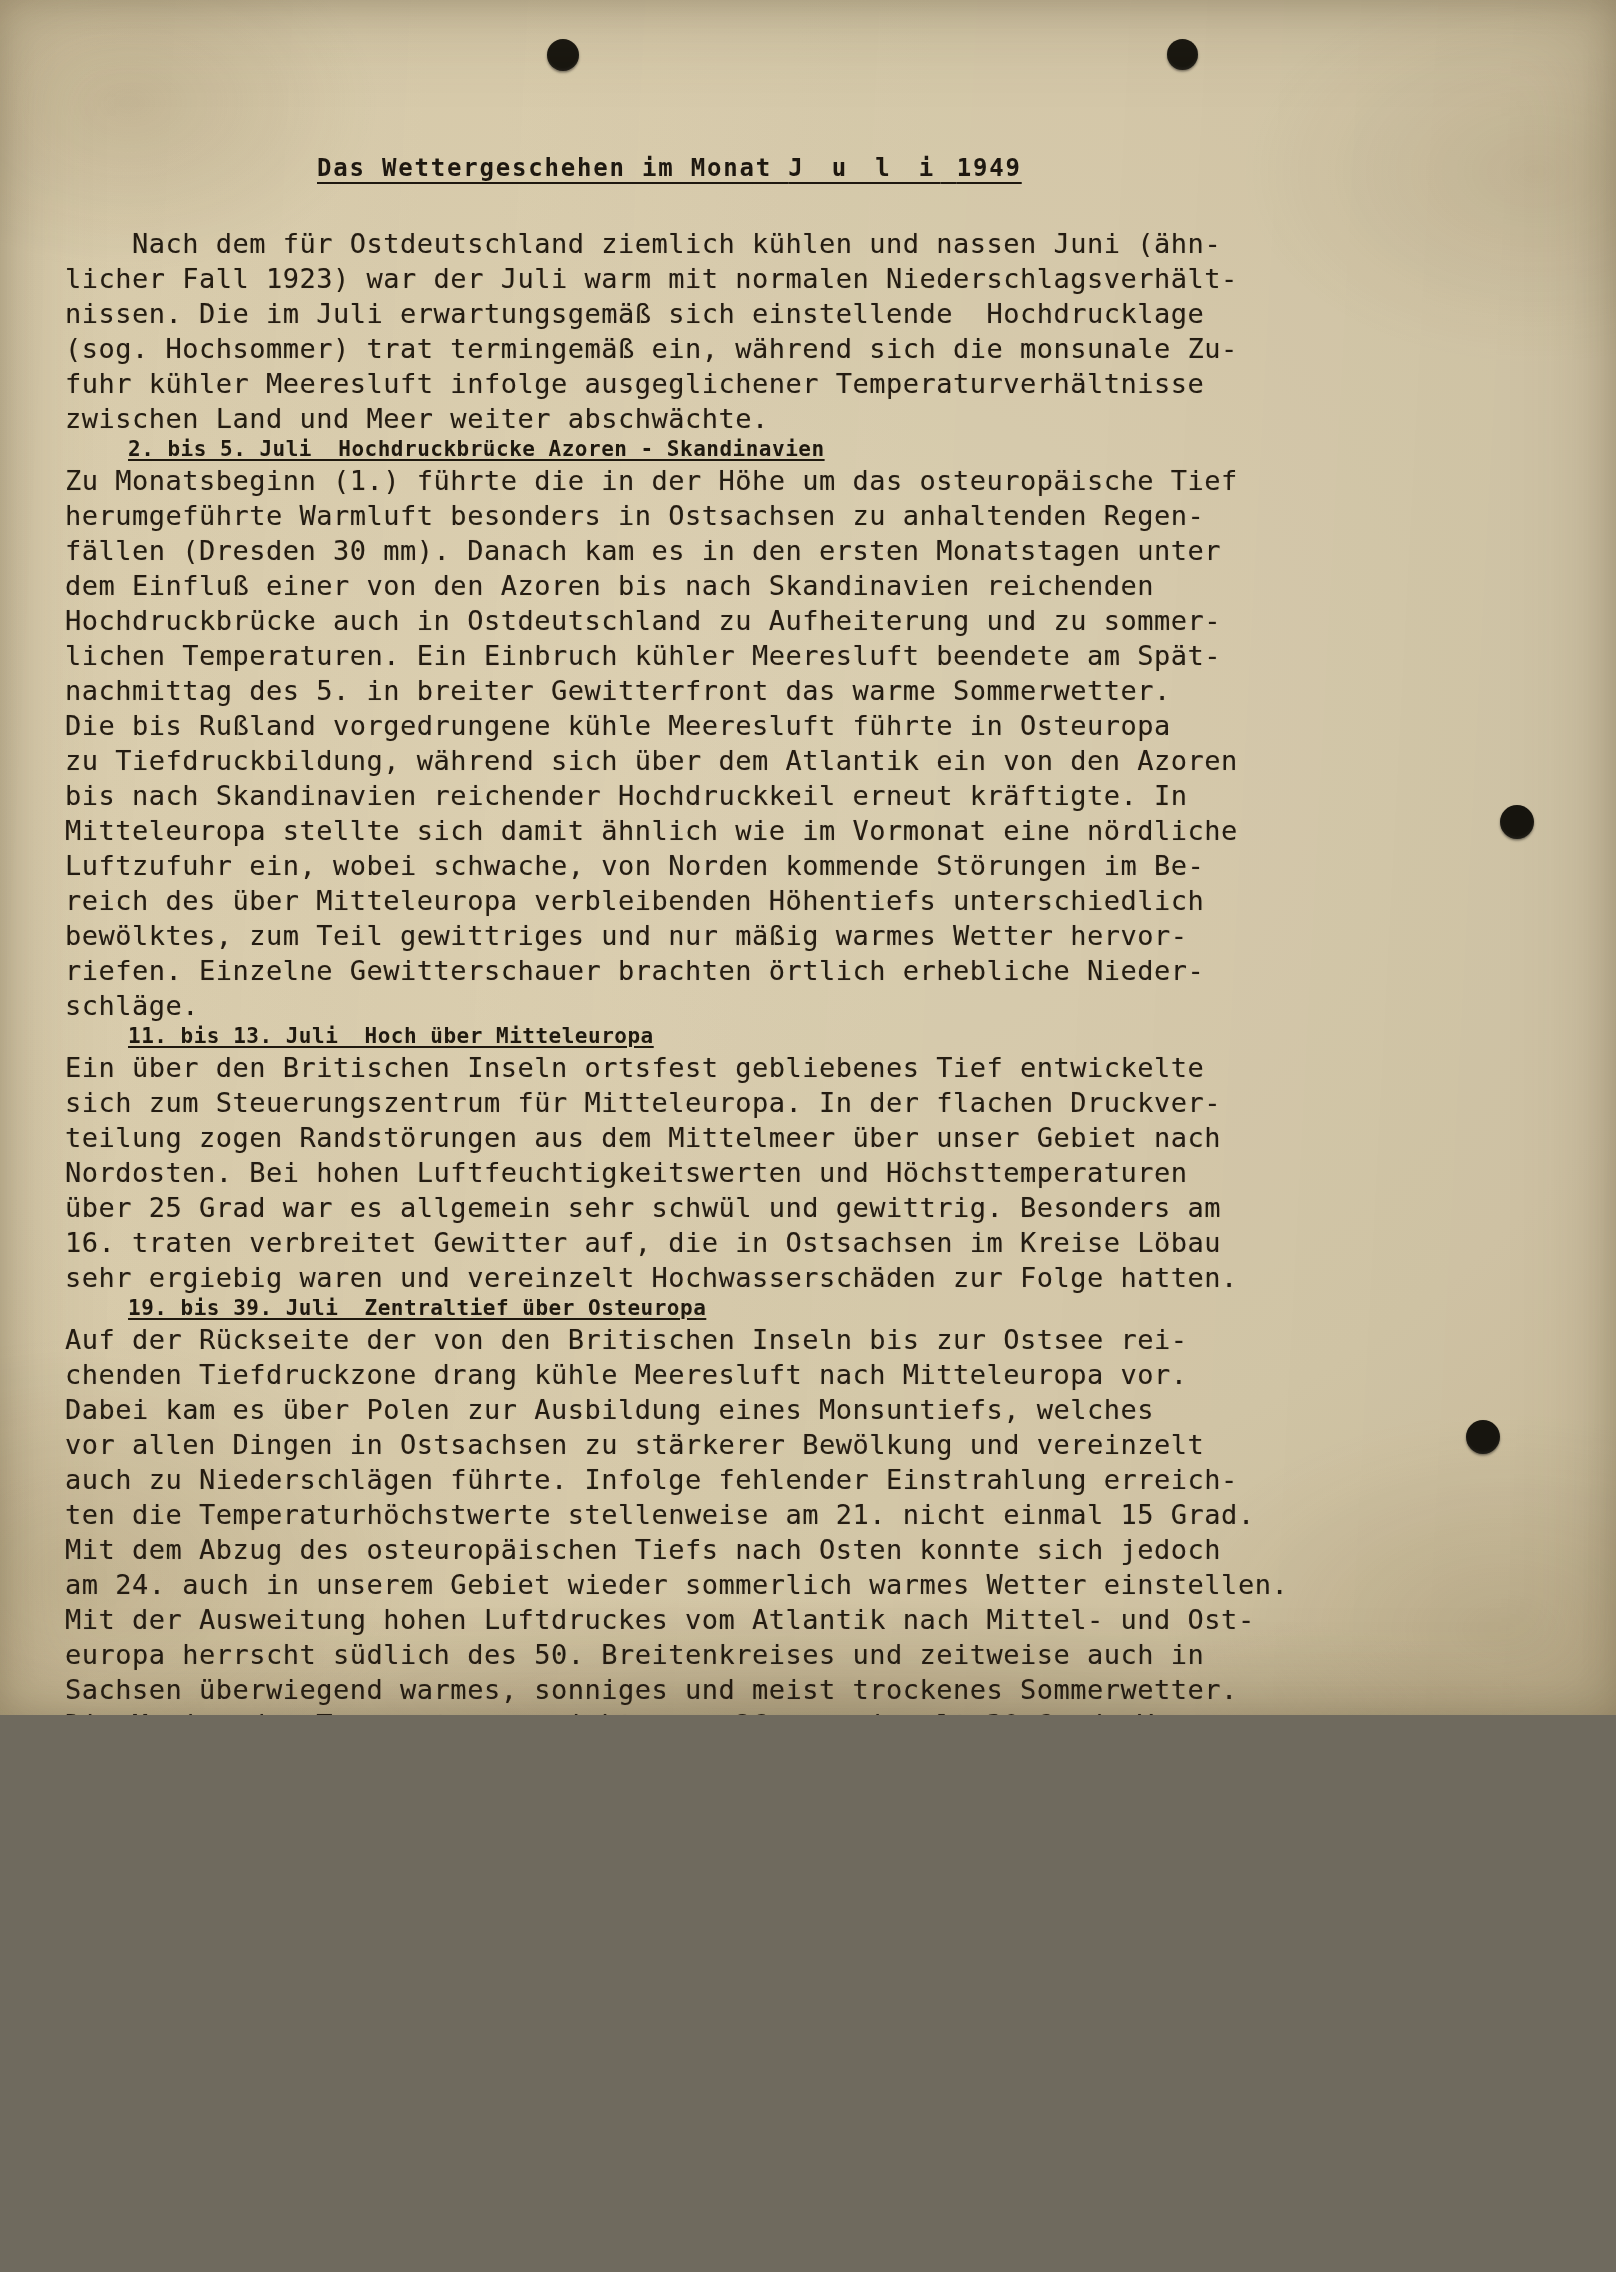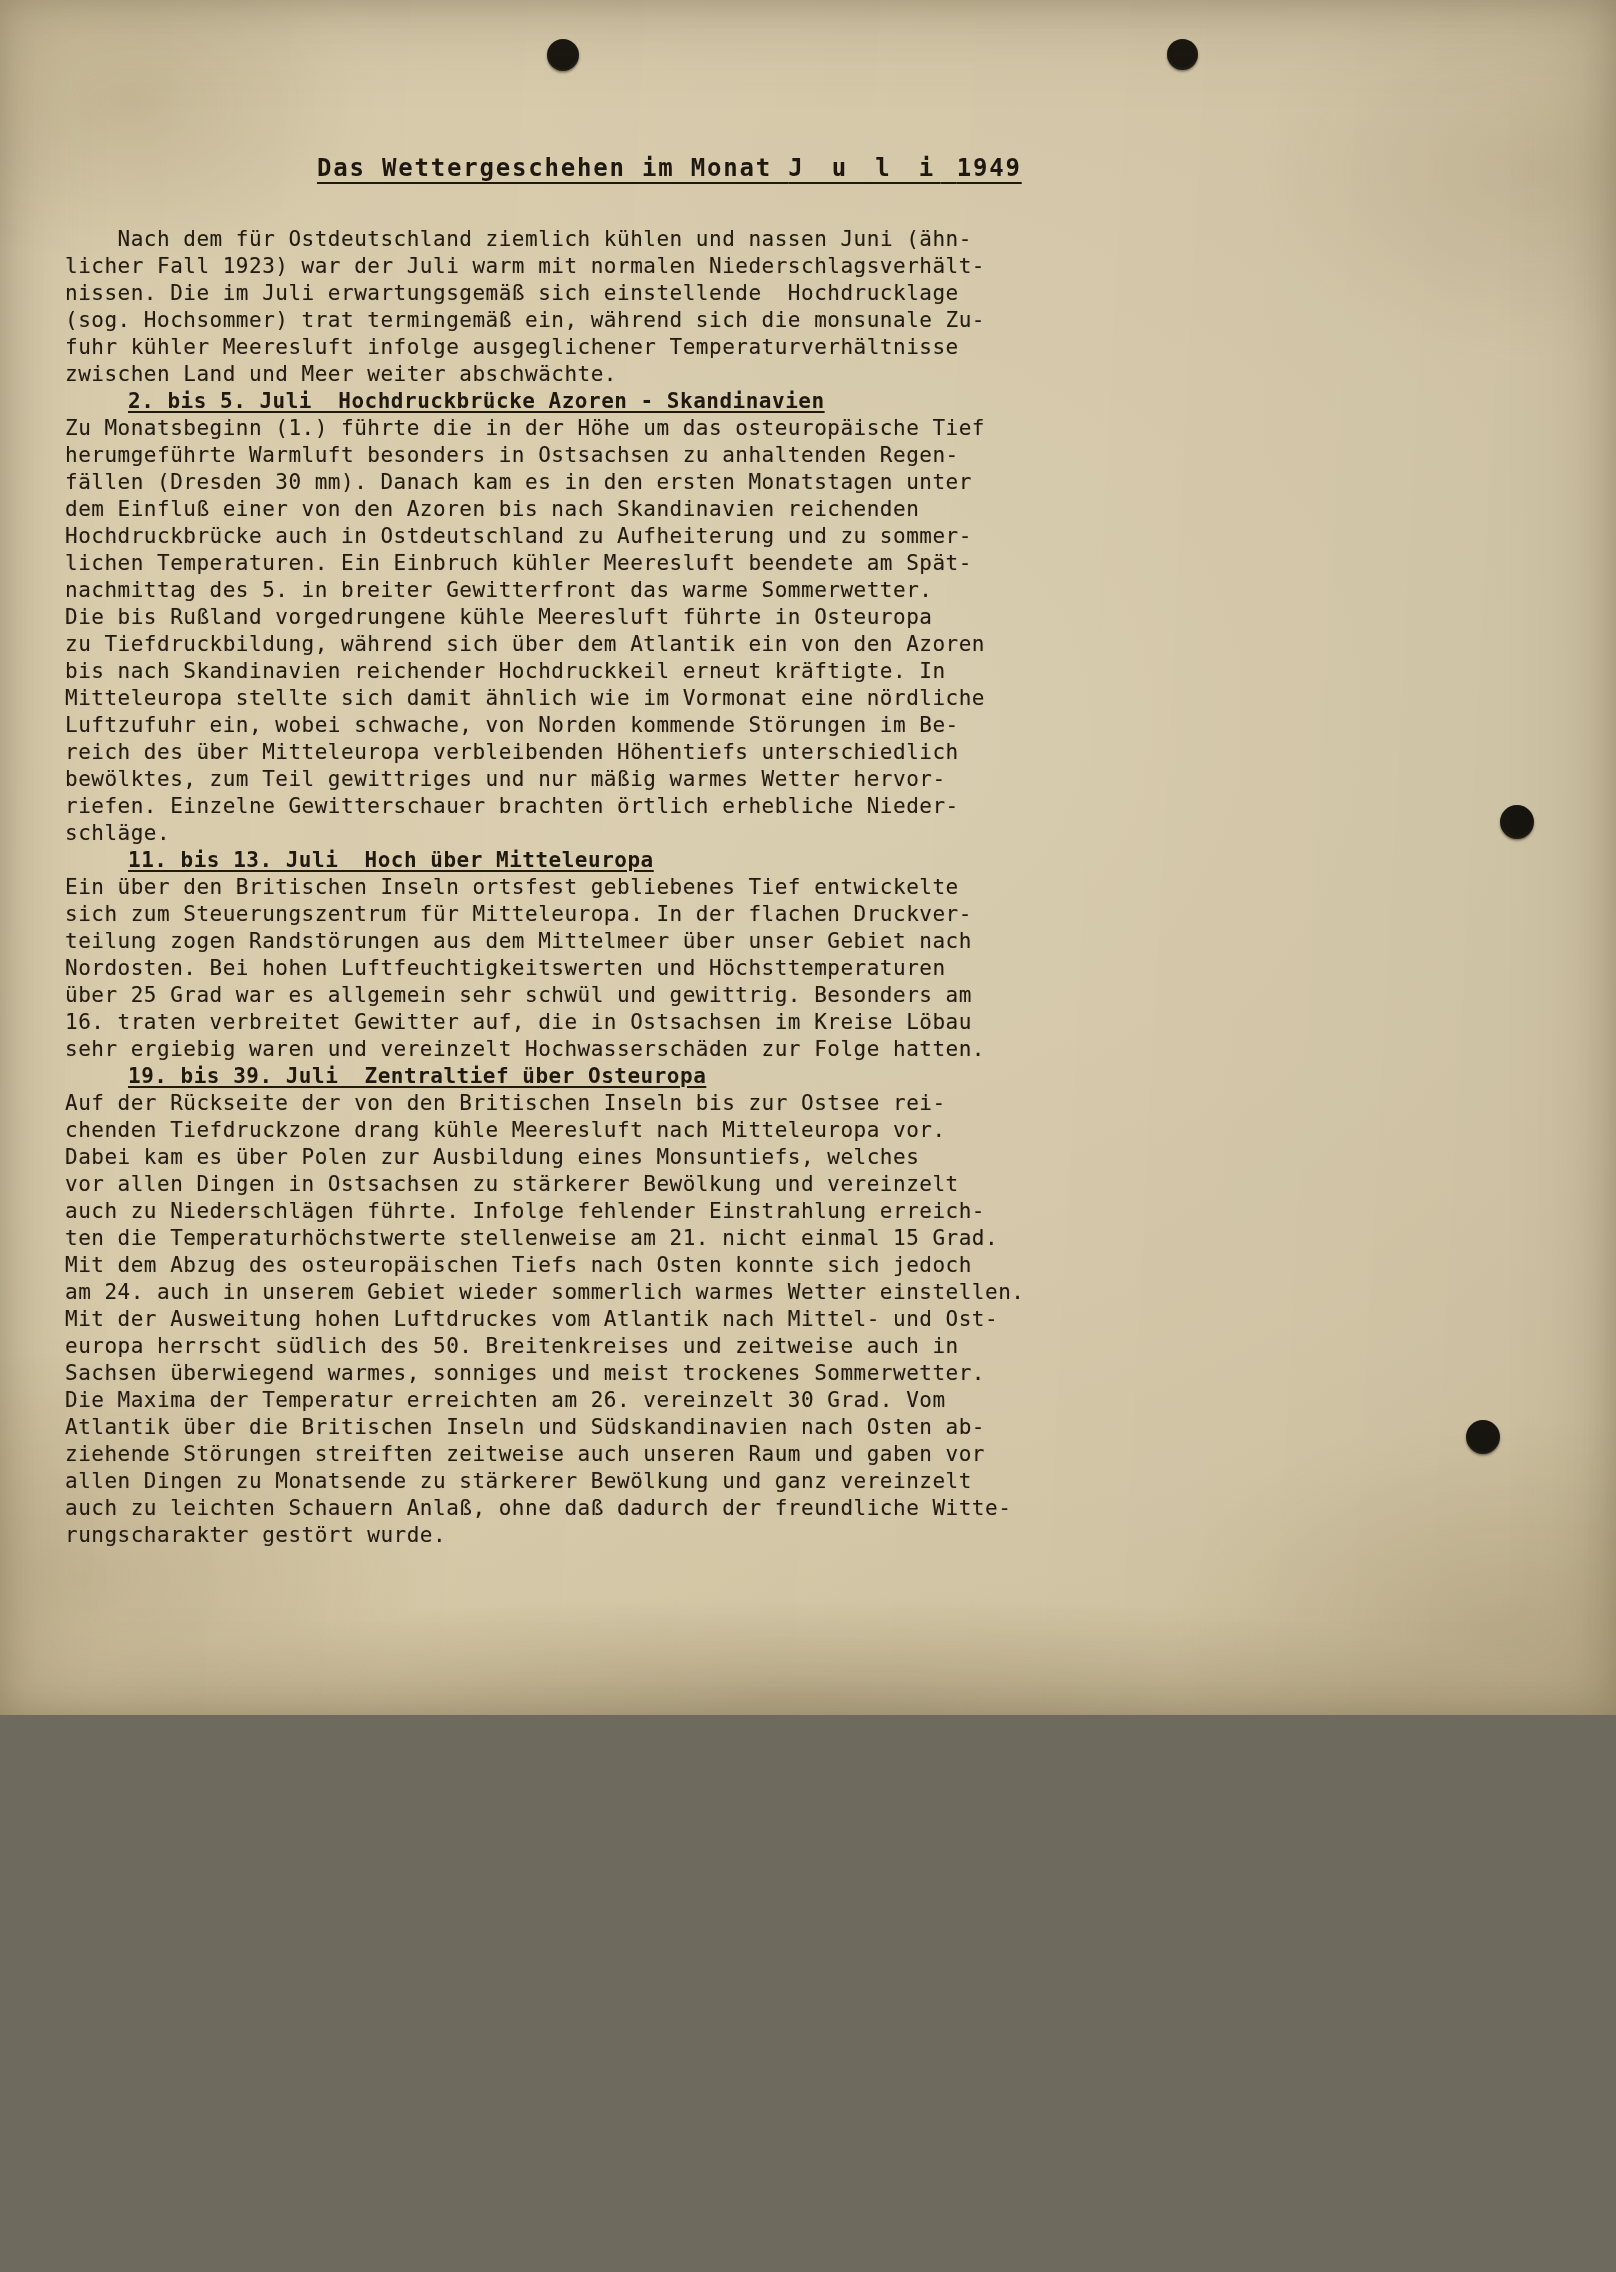--- a/index.html
+++ b/index.html
@@ -81,22 +81,22 @@
 
   .body-block {
     position: absolute;
     left: 65px;
     top: 226px;
     width: 1488px;
   }
 
   p.para {
     margin: 0;
-    font-size: 21px;
-    line-height: 27px;
+    font-size: 27px;
+    line-height: 35px;
     letter-spacing: 0.5px;
     white-space: pre-wrap;
     color: #241c12;
     text-shadow: 0 0 0.8px rgba(40,30,16,0.30);
   }
   p.para.indent1 {
     text-indent: 0;
   }
 
   .sec-head {

